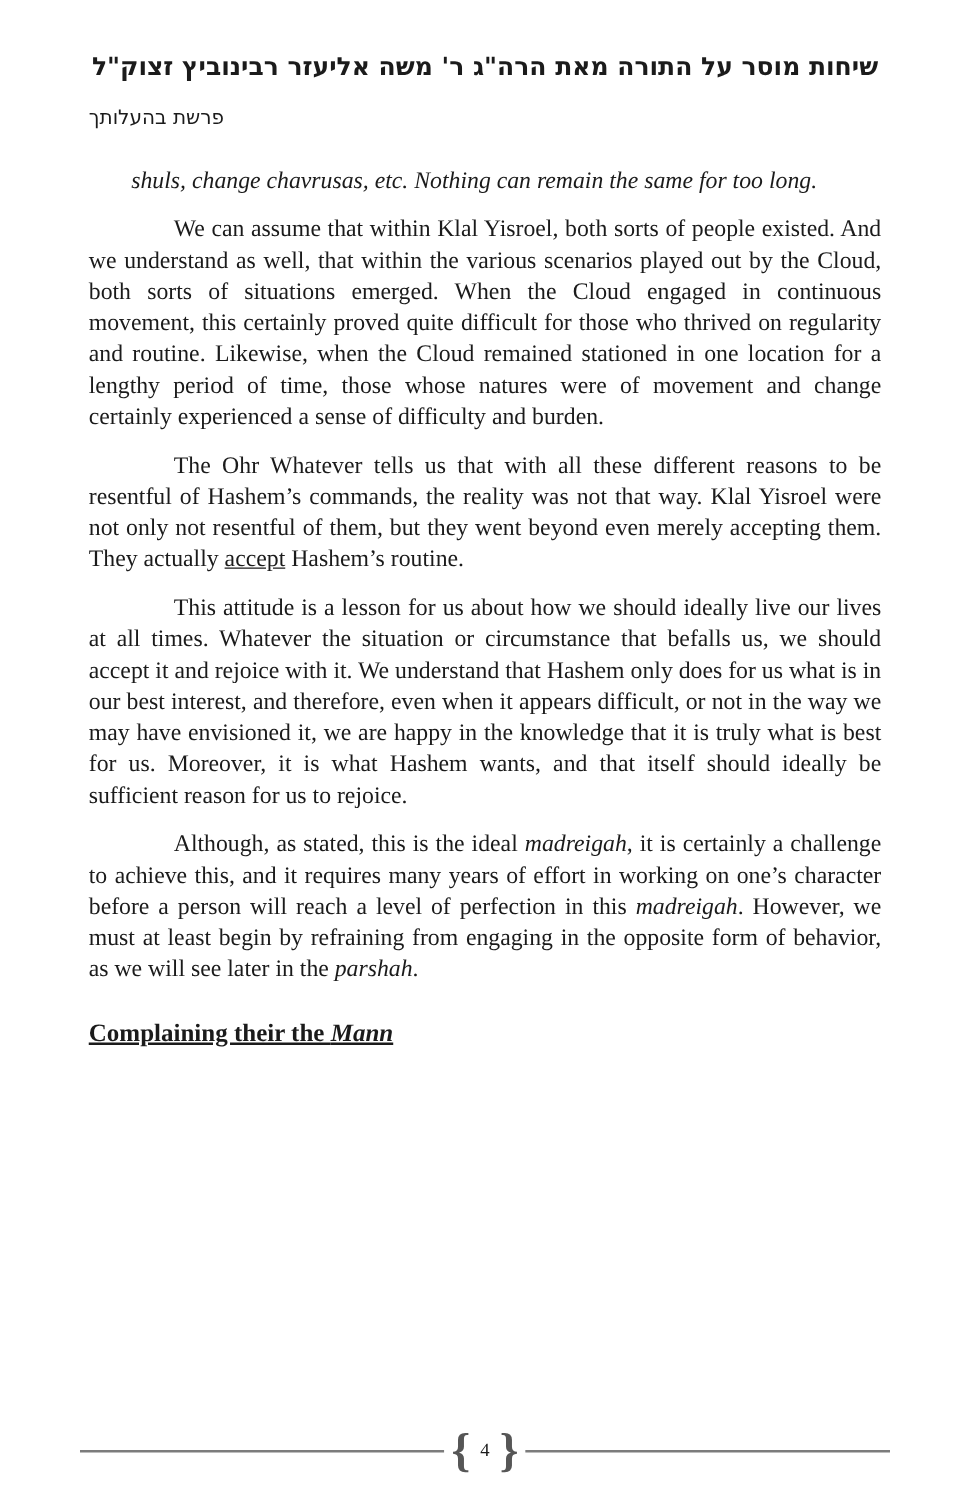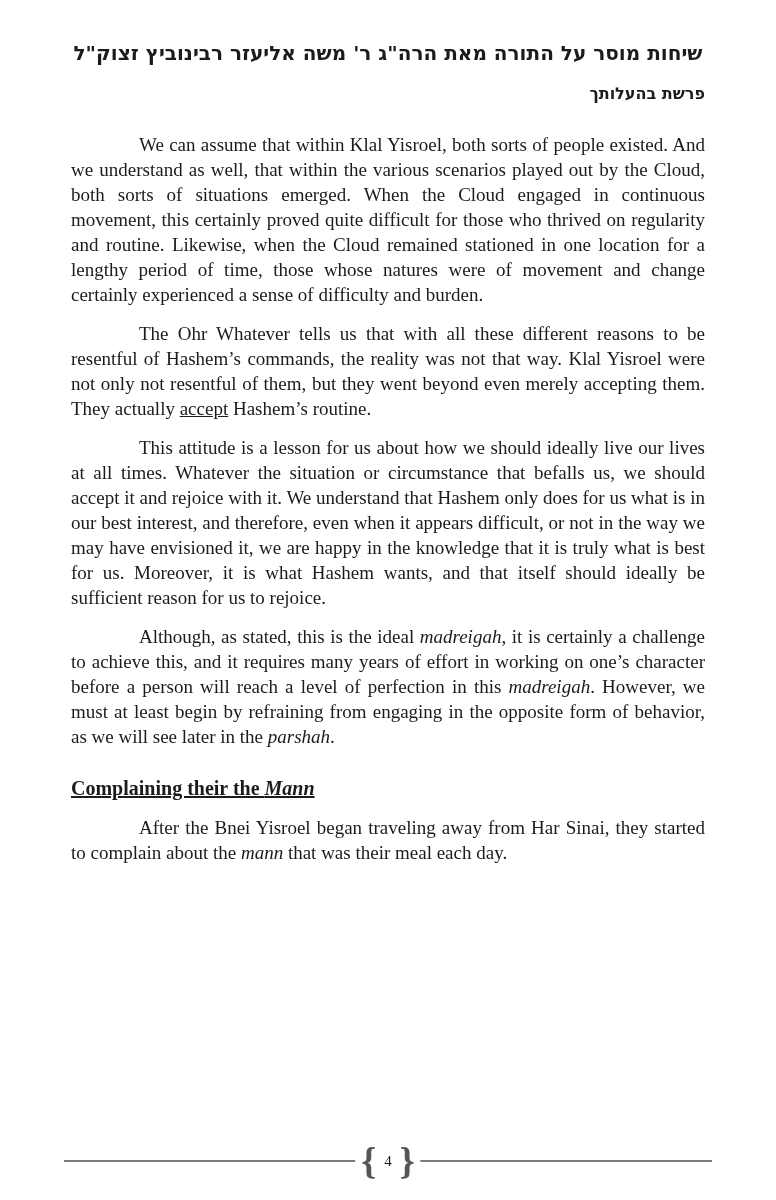--- a/index.html
+++ b/index.html
@@ -9,21 +9,21 @@
     background:#ffffff;color:#1b1b1b;
     font-family:"Liberation Serif", serif;
   }
   .hebrew-title{
     direction:rtl;text-align:center;font-weight:700;
     font-size:20px;line-height:30px;
     font-family:"DejaVu Sans", sans-serif;
     margin-top:8px;
   }
   .hebrew-subtitle{
-    direction:rtl;text-align:right;font-weight:700;
+    direction:rtl;text-align:left;font-weight:400;
     font-size:16px;line-height:24px;
     font-family:"DejaVu Sans", sans-serif;
     margin-top:14px;
   }
   .body-text{margin-top:26px;}
   .body-text p{
     margin:0 0 14px 0;
     font-size:19px;line-height:25px;
     text-align:justify;text-justify:inter-word;
   }
@@ -64,34 +64,34 @@
 <body>
 
 <div class="page">
 
   <header>
     <div class="hebrew-title">שיחות מוסר על התורה מאת הרה"ג ר' משה אליעזר רבינוביץ זצוק"ל</div>
     <div class="hebrew-subtitle">פרשת בהעלותך</div>
   </header>
 
   <main class="body-text">
+    <p class="para-quote"><span>shuls, change chavrusas, etc. Nothing can remain the same for too long.</span></p>
 
     <p class="para-body"><span>We can assume that within Klal Yisroel, both sorts of people existed. And we understand as well, that within the various scenarios played out by the Cloud, both sorts of situations emerged. When the Cloud engaged in continuous movement, this certainly proved quite difficult for those who thrived on regularity and routine. Likewise, when the Cloud remained stationed in one location for a lengthy period of time, those whose natures were of movement and change certainly experienced a sense of difficulty and burden.</span></p>
 
     <p class="para-body"><span>The Ohr Whatever tells us that with all these different reasons to be resentful of Hashem’s commands, the reality was not that way. Klal Yisroel were not only not resentful of them, but they went beyond even merely accepting them. They actually </span><span class="seg-u">accept</span><span> Hashem’s routine.</span></p>
 
 
 
     <p class="para-body"><span>This attitude is a lesson for us about how we should ideally live our lives at all times. Whatever the situation or circumstance that befalls us, we should accept it and rejoice with it. We understand that Hashem only does for us what is in our best interest, and therefore, even when it appears difficult, or not in the way we may have envisioned it, we are happy in the knowledge that it is truly what is best for us. Moreover, it is what Hashem wants, and that itself should ideally be sufficient reason for us to rejoice.</span></p>
 
     <p class="para-body"><span>Although, as stated, this is the ideal </span><span class="seg-i">madreigah</span><span>, it is certainly a challenge to achieve this, and it requires many years of effort in working on one’s character before a person will reach a level of perfection in this </span><span class="seg-i">madreigah</span><span>. However, we must at least begin by refraining from engaging in the opposite form of behavior, as we will see later in the </span><span class="seg-i">parshah</span><span>.</span></p>
 
     <h2 class="section-heading"><span>Complaining their the </span><span class="seg-i">Mann</span></h2>
 
-    <p class="para-body"><span>After the Bnei Yisroel began traveling away from Har Sinai, they started to complain about the </span><span class="seg-i">mann</span><span> that was their meal each day.</span></p>
   </main>
 
   <footer class="page-footer">
     <div class="footer-rule"></div>
     <div class="pagenum-wrap">
       <span class="brace">{</span>
       <span class="pagenum">4</span>
       <span class="brace">}</span>
     </div>
   </footer>

